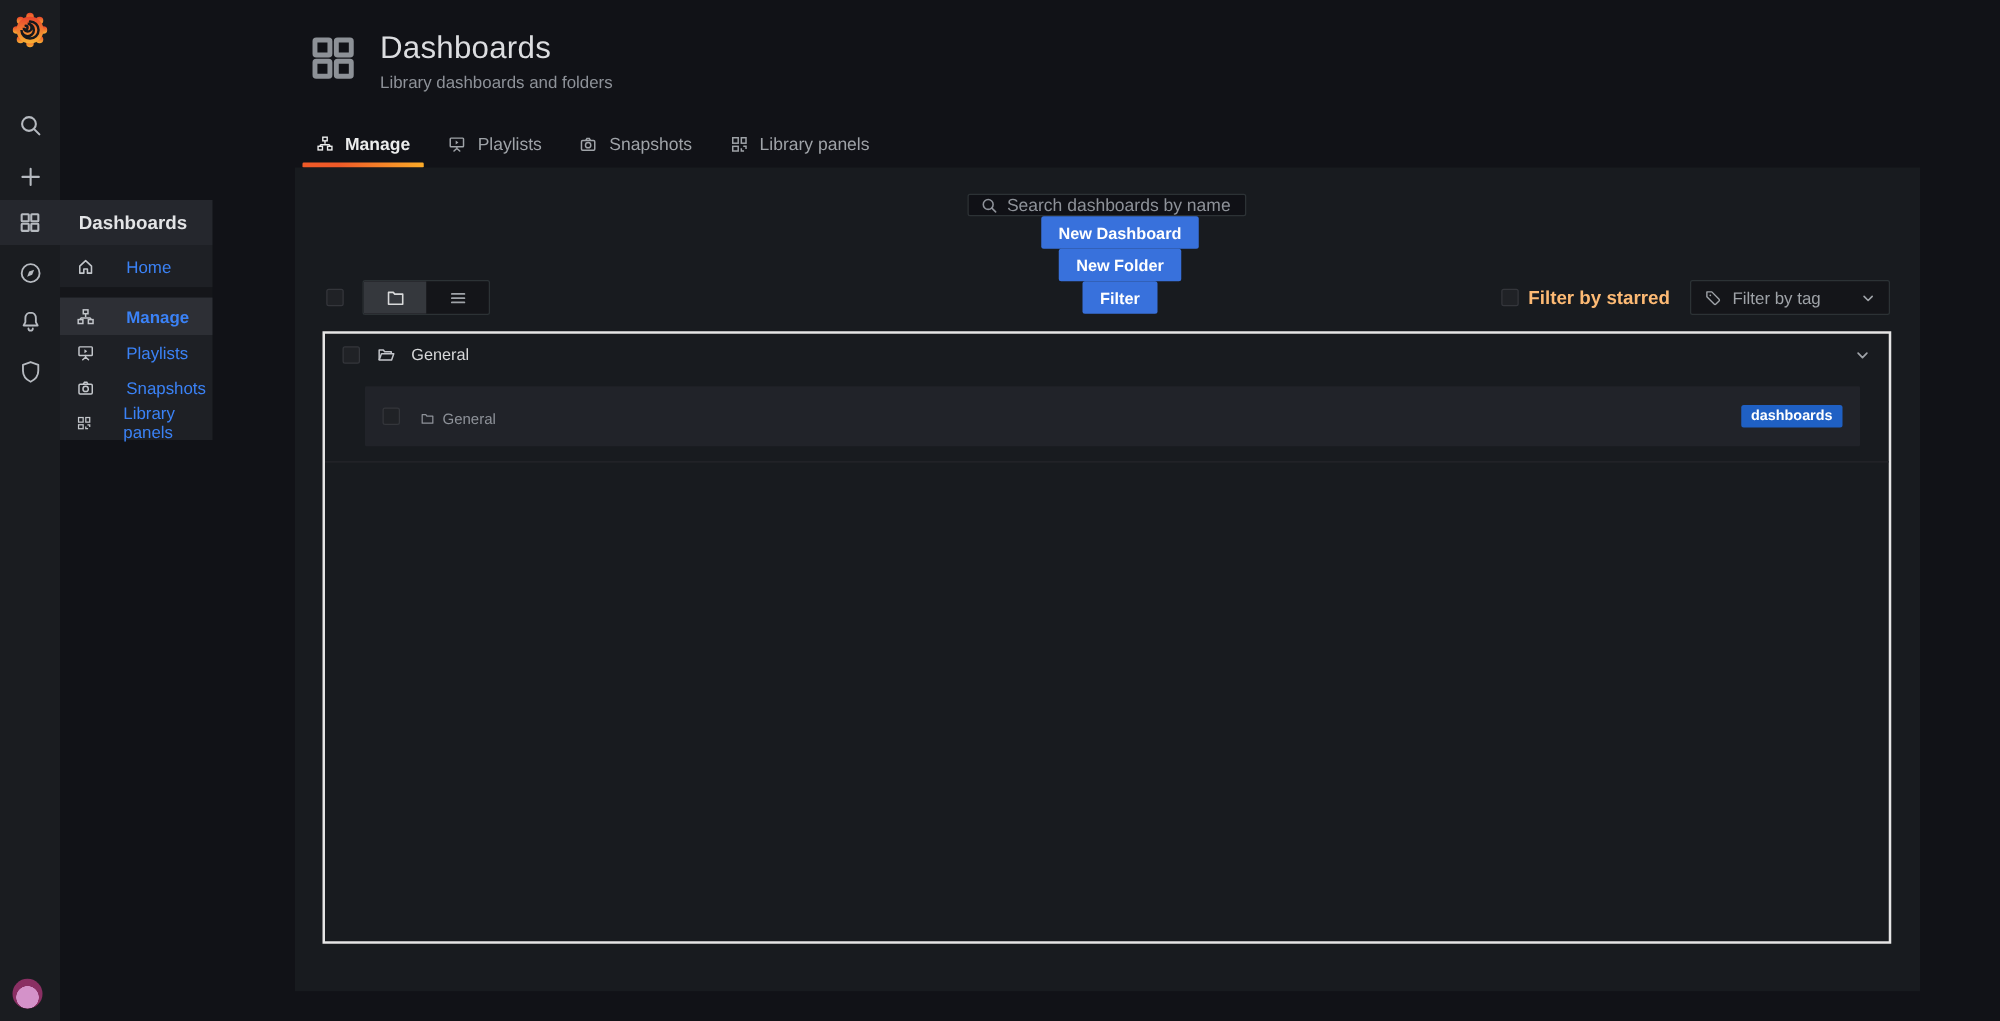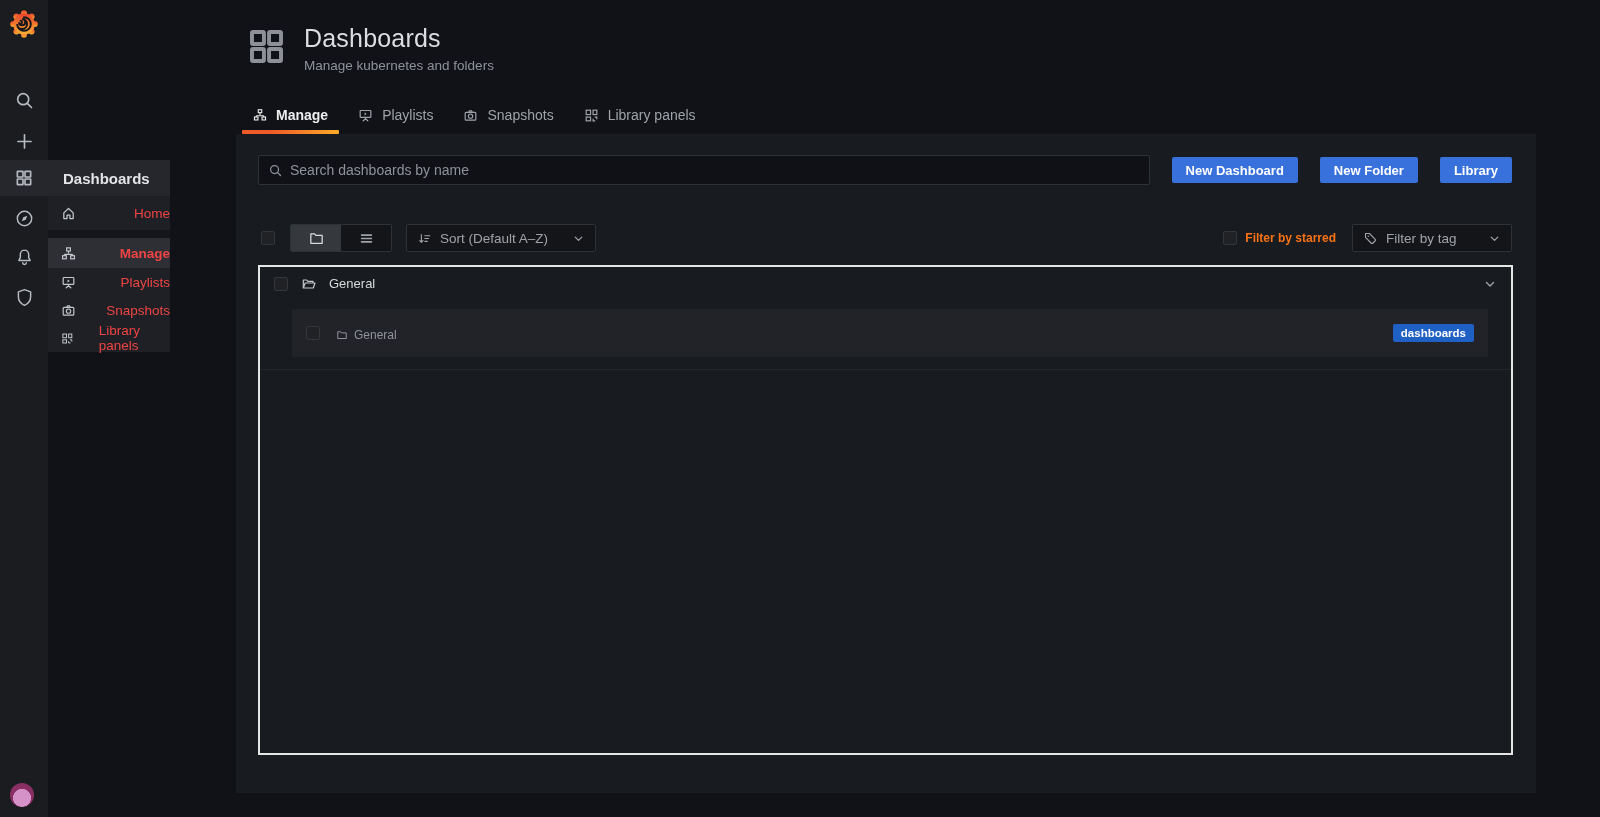--- a/index.html
+++ b/index.html
@@ -34,21 +34,21 @@
   
   .flyout {
     position:absolute; left:48px; top:160px; width:122px; z-index:9;
   }
   .flyout-header {
     height:36px; background:#25272d; display:flex; align-items:center;
     padding-left:15px; font-size:15px; font-weight:700; color:#e3e4e6;
   }
   .flyout-item {
     height:28px; background:#1e2025; display:flex; align-items:center;
-    padding-left:13px; gap:25px; font-size:13.5px; color:#ef4444; cursor:pointer;justify-content:space-between;
+    padding-left:13px; gap:25px; font-size:13.5px; color:#3b82f6; cursor:pointer;
   }
   .flyout-item.tall { height:34px; }
   .flyout-item.active { background:#2d2f35; font-weight:700; }
   .flyout-gap { height:8px; background:#15161a; }
   .flyout-item .mi { color:#c3c6cb; }
 
   
   .main { position:absolute; left:236px; top:0; width:1300px; height:817px; }
   .page-header { position:absolute; left:10px; top:24px; display:flex; gap:17px; }
   .page-header .big-icon { color:#8d9197; margin-top:2px; }
@@ -65,21 +65,21 @@
     content:""; position:absolute; left:0; right:0; bottom:-2px; height:4px;
     border-radius:1px;
     background:linear-gradient(90deg,#f05a28 30%,#fbaa28 99%);
   }
 
   
   .panel {
     position:absolute; left:0; top:134px; width:1300px; height:659px;
     background:#181b1f;
   }
-  .search-row { position:absolute; left:22px; right:24px; top:21px; display:flex; align-items:center; }
+  .search-row { position:absolute; left:22px; right:24px; top:21px; display:flex; align-items:center;flex-direction:column; }
   .search-box {
     flex:1; height:30px; background:#101116; border:1px solid #2c3235; border-radius:2px;
     display:flex; align-items:center; padding:0 9px; gap:7px; color:#8e9299;
   }
   .search-box input {
     flex:1; background:transparent; border:none; outline:none; color:#d8d9da;
     font-size:14px; font-family:"Liberation Sans", sans-serif;
   }
   .search-box input::placeholder { color:#8e9299; }
   .btn {
@@ -102,21 +102,21 @@
     color:#9fa3a8; cursor:pointer; }
   .view-toggle .vt-btn.selected { background:#35383d; color:#d8d9da; }
   .dropdown {
     margin-left:14px; height:28px; background:#141519; border:1px solid #2c3235;
     border-radius:2px; display:flex; align-items:center; padding:0 10px; gap:8px;
     color:#9fa3a8; font-size:13.5px; cursor:pointer;
   }
   .dropdown .chev { margin-left:16px; }
   .spacer { flex:1; }
   .starred { display:flex; align-items:center; gap:8px; margin-right:16px; cursor:pointer; }
-  .starred-label { font-size:12px; font-weight:700; color:#f97316; }
+  .starred-label { font-size:15px; font-weight:700; color:#fdba74; }
   .tag-dd { width:160px; margin-left:0; justify-content:flex-start; }
   .tag-dd .chev { margin-left:auto; }
 
   
   .results {
     position:absolute; left:22px; right:23px; top:131px; bottom:38px;
     border:2px solid #e5e5e5;
   }
   .section-row { height:33px; display:flex; align-items:center; padding:0 14px; gap:12px;
     font-size:13px; color:#d8d9da; cursor:pointer; }
@@ -258,21 +258,21 @@
 
   <div class="page-header">
     <svg class="big-icon" width="41" height="41" viewBox="0 0 24 24" fill="none" stroke="currentColor" stroke-width="2.3">
       <rect x="3.5" y="3.5" width="7" height="7" rx="0.6"></rect>
         <rect x="13.5" y="3.5" width="7" height="7" rx="0.6"></rect>
       <rect x="3.5" y="13.5" width="7" height="7" rx="0.6"></rect>
         <rect x="13.5" y="13.5" width="7" height="7" rx="0.6"></rect>
     </svg>
     <div>
       <div class="page-title">Dashboards</div>
-      <div class="page-subtitle">Manage kubernetes and folders</div>
+      <div class="page-subtitle">Library dashboards and folders</div>
     </div>
   </div>
 
   <div class="tabs">
     <div class="tab active">
       <svg width="14" height="14" viewBox="0 0 24 24" fill="none" stroke="currentColor" stroke-width="1.9">
         <rect x="9" y="3" width="6" height="5"></rect>
           <rect x="2.5" y="15.5" width="6" height="5"></rect>
           <rect x="15.5" y="15.5" width="6" height="5"></rect>
         <path d="M12 8 v4 M5.5 15.5 v-2.2 M18.5 15.5 v-2.2 M5.5 13.3 H18.5"></path>
@@ -311,49 +311,39 @@
     <div class="search-row">
       <div class="search-box">
         <svg width="15" height="15" viewBox="0 0 24 24" fill="none" stroke="currentColor" stroke-width="2">
           <circle cx="10.5" cy="10.5" r="6.3"></circle>
             <path d="M15.2 15.2 L20 20" stroke-linecap="round"></path>
         </svg>
         <input type="text" placeholder="Search dashboards by name" style="">
       </div>
       <button class="btn">New Dashboard</button>
       <button class="btn">New Folder</button>
-      <button class="btn">Library</button>
+      <button class="btn">Filter</button>
     </div>
 
     <div class="filter-row">
       <span class="checkbox"></span>
 
       <div class="view-toggle">
         <div class="vt-btn selected">
           <svg width="17" height="17" viewBox="0 0 24 24" fill="none" stroke="currentColor" stroke-width="1.8">
             <path d="M4 19 V5.5 H9.3 L11 7.5 H20 V19 Z" stroke-linejoin="round"></path>
           </svg>
         </div>
         <div class="vt-btn">
           <svg width="17" height="17" viewBox="0 0 24 24" stroke="currentColor" stroke-width="2.2">
             <path d="M5 7.2 H19 M5 12 H19 M5 16.8 H19" stroke-linecap="round"></path>
           </svg>
         </div>
       </div>
 
-      <div class="dropdown">
-        <svg width="15" height="15" viewBox="0 0 24 24" fill="none" stroke="currentColor" stroke-width="1.8">
-          <path d="M7 5.5 V18 M7 18 l-2.6-2.6 M7 18 l2.6-2.6" stroke-linecap="round"></path>
-          <path d="M12.5 7.5 h8 M12.5 12 h6 M12.5 16.5 h4" stroke-linecap="round"></path>
-        </svg>
-        <span>Sort (Default A–Z)</span>
-        <svg class="chev" width="13" height="13" viewBox="0 0 24 24" fill="none" stroke="currentColor" stroke-width="2.4">
-          <path d="M6 9.5 L12 15.5 L18 9.5" stroke-linecap="round" stroke-linejoin="round"></path>
-        </svg>
-      </div>
 
       <div class="spacer"></div>
 
       <div class="starred">
         <span class="checkbox"></span>
         <span class="starred-label">Filter by starred</span>
       </div>
 
       <div class="dropdown tag-dd">
         <svg width="15" height="15" viewBox="0 0 24 24" fill="none" stroke="currentColor" stroke-width="1.8">

